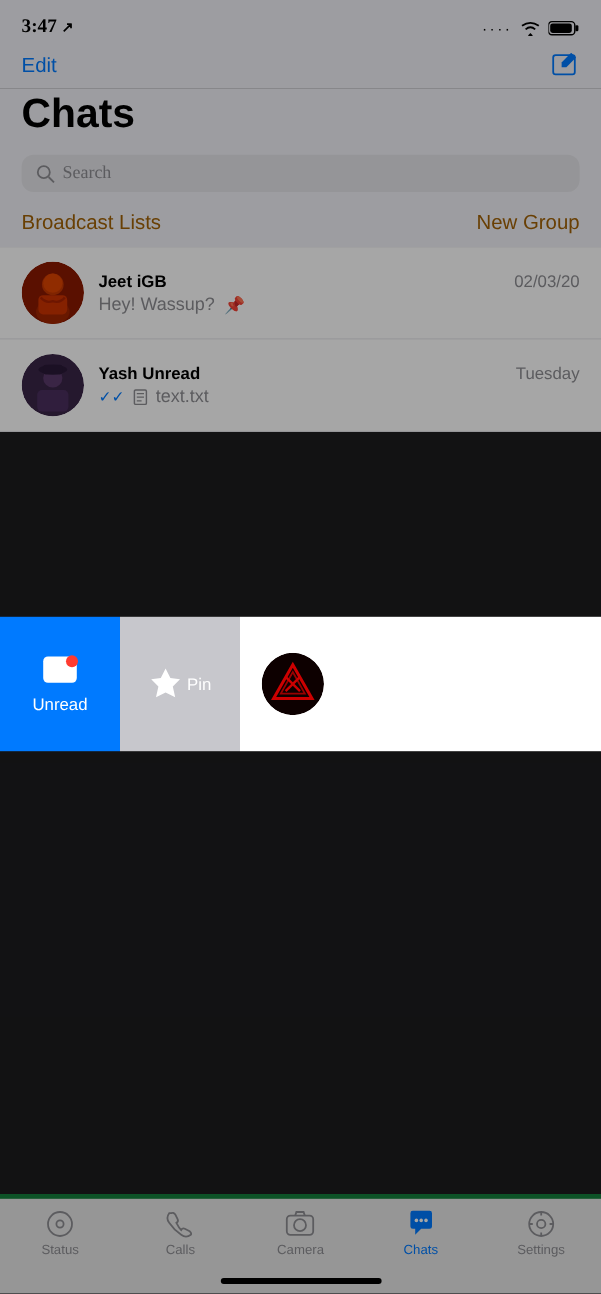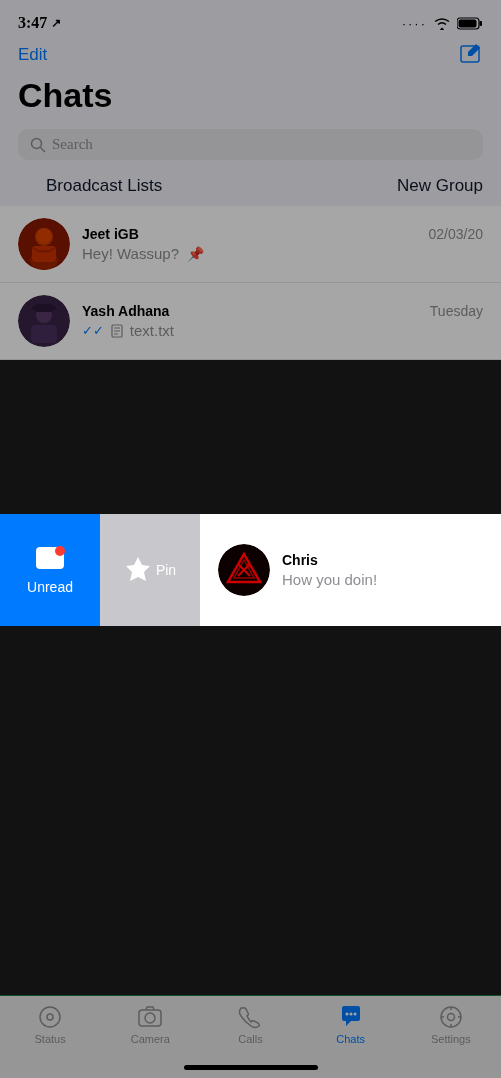--- a/index.html
+++ b/index.html
@@ -96,24 +96,23 @@
     
     .links-row {
       background: #f2f2f7;
       padding: 6px 18px 10px 18px;
       display: flex;
       justify-content: space-between;
       align-items: center;
     }
 
     .links-row a {
-      color: #0f172a;
+      color: #a16207;
       font-size: 17px;
       text-decoration: none;
-      margin-left: 28px;
     }
 
     
     .chat-list {
       background: #f2f2f7;
     }
 
     .chat-item {
       display: flex;
       align-items: center;
@@ -252,21 +251,21 @@
     }
 
     
     .tab-bar {
       position: absolute;
       bottom: 0;
       left: 0;
       width: 501px;
       height: 83px;
       background: rgba(248, 248, 248, 0.92);
-      border-top: 1px solid #15803d;
+      border-top: 4px solid #15803d;
       display: flex;
       align-items: flex-start;
       justify-content: space-around;
       padding-top: 8px;
       z-index: 2;
     }
 
     .tab-item {
       display: flex;
       flex-direction: column;
@@ -381,21 +380,21 @@
         <circle cx="26" cy="26" r="26" fill="#3a2548"></circle>
         <circle cx="26" cy="20" r="8" fill="#5a3a6a"></circle>
         <rect x="13" y="30" width="26" height="18" rx="4" fill="#4a2f5e"></rect>
 
         <ellipse cx="26" cy="13" rx="12" ry="4" fill="#2a1a38"></ellipse>
         <rect x="18" y="9" width="16" height="8" rx="2" fill="#2a1a38"></rect>
       </svg>
     </div>
     <div class="chat-info">
       <div class="chat-name-row">
-        <span class="chat-name">Yash Adhana</span>
+        <span class="chat-name">Yash Unread</span>
         <span class="chat-time">Tuesday</span>
       </div>
       <div class="chat-preview-row">
         <span class="double-check">✓✓</span>
         <svg width="14" height="14" viewBox="0 0 14 14" style="color:#8e8e93; margin:0 2px;">
           <rect x="2" y="1" width="10" height="12" rx="1" fill="none" stroke="#8e8e93" stroke-width="1.2"></rect>
           <path d="M4 4h6M4 7h6M4 10h4" stroke="#8e8e93" stroke-width="1"></path>
         </svg>
         <span class="chat-preview">text.txt</span>
       </div>
@@ -428,58 +427,49 @@
       <svg width="52" height="52" viewBox="0 0 52 52">
         <circle cx="26" cy="26" r="26" fill="#0d0000"></circle>
 
         <polygon points="26,10 42,38 10,38" fill="none" stroke="#cc0000" stroke-width="2.5"></polygon>
         <polygon points="26,16 36,34 16,34" fill="none" stroke="#990000" stroke-width="1.5"></polygon>
 
         <line x1="20" y1="20" x2="32" y2="32" stroke="#cc0000" stroke-width="2"></line>
         <line x1="32" y1="20" x2="20" y2="32" stroke="#cc0000" stroke-width="2"></line>
       </svg>
     </div>
-    <div class="chat-info">
-      <div class="chat-name-row">
-        <span class="chat-name">Chris</span>
-        <span class="chat-time"></span>
-      </div>
-      <div class="chat-preview-row">
-        <span class="chat-preview">How you doin!</span>
-      </div>
-    </div>
   </div>
 </div>
 
 <div class="dark-overlay-bottom"></div>
 
 <div class="tab-bar">
 
   <div class="tab-item">
     <svg width="26" height="26" viewBox="0 0 26 26">
       <circle cx="13" cy="13" r="10" fill="none" stroke="#8e8e93" stroke-width="1.5"></circle>
       <circle cx="13" cy="13" r="3" fill="none" stroke="#8e8e93" stroke-width="1.5"></circle>
     </svg>
     <span class="tab-label">Status</span>
+  </div>
+
+  <div class="tab-item">
+    <svg width="26" height="26" viewBox="0 0 26 26">
+      <path d="M6 4 Q7 3 9 5 L11 9 Q12 11 10 12 Q12 16 14 18 Q15 16 17 17 L21 19 Q23 21 22 22 Q18 25 14 22 Q8 18 4 12 Q1 8 4 4 Z" fill="none" stroke="#8e8e93" stroke-width="1.5"></path>
+    </svg>
+    <span class="tab-label">Calls</span>
   </div>
 
   <div class="tab-item">
     <svg width="26" height="26" viewBox="0 0 26 26">
       <rect x="2" y="6" width="22" height="16" rx="3" fill="none" stroke="#8e8e93" stroke-width="1.5"></rect>
       <circle cx="13" cy="14" r="5" fill="none" stroke="#8e8e93" stroke-width="1.5"></circle>
       <path d="M9 6 L10 3 L16 3 L17 6" fill="none" stroke="#8e8e93" stroke-width="1.5"></path>
     </svg>
     <span class="tab-label">Camera</span>
-  </div>
-
-  <div class="tab-item">
-    <svg width="26" height="26" viewBox="0 0 26 26">
-      <path d="M6 4 Q7 3 9 5 L11 9 Q12 11 10 12 Q12 16 14 18 Q15 16 17 17 L21 19 Q23 21 22 22 Q18 25 14 22 Q8 18 4 12 Q1 8 4 4 Z" fill="none" stroke="#8e8e93" stroke-width="1.5"></path>
-    </svg>
-    <span class="tab-label">Calls</span>
   </div>
 
   <div class="tab-item">
     <svg width="26" height="26" viewBox="0 0 26 26">
       <path d="M4 4 Q4 2 6 2 L20 2 Q22 2 22 4 L22 15 Q22 17 20 17 L13 17 L8 22 L8 17 L6 17 Q4 17 4 15 Z" fill="#007aff"></path>
       <circle cx="9" cy="10" r="1.5" fill="white"></circle>
       <circle cx="13" cy="10" r="1.5" fill="white"></circle>
       <circle cx="17" cy="10" r="1.5" fill="white"></circle>
     </svg>
     <span class="tab-label active">Chats</span>

